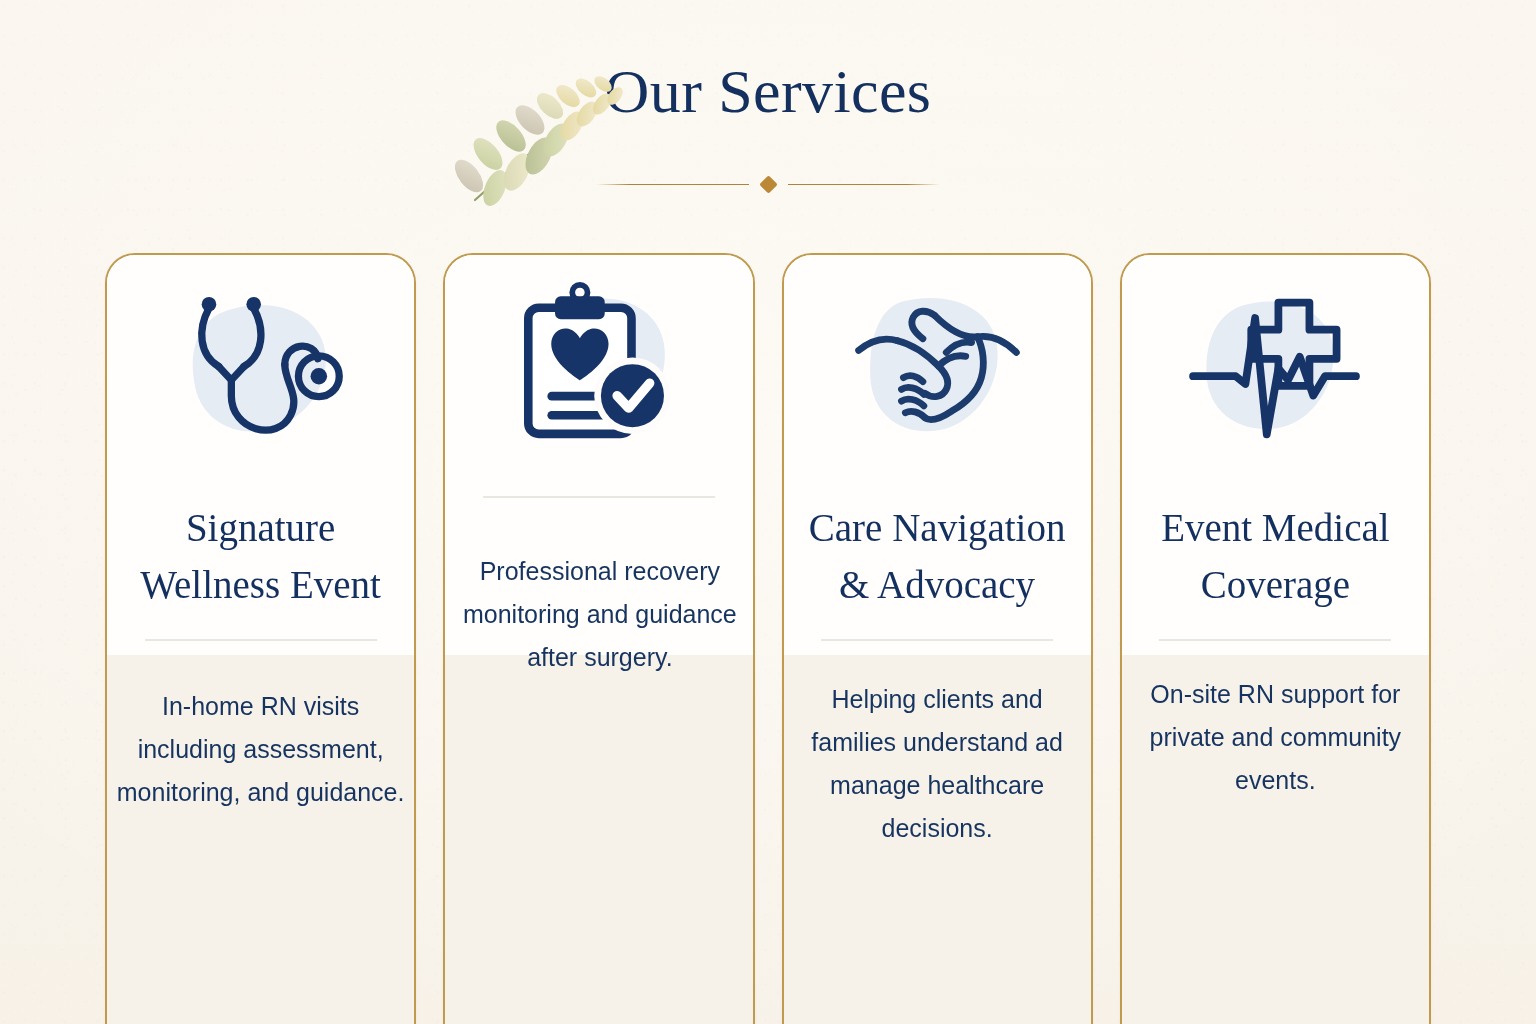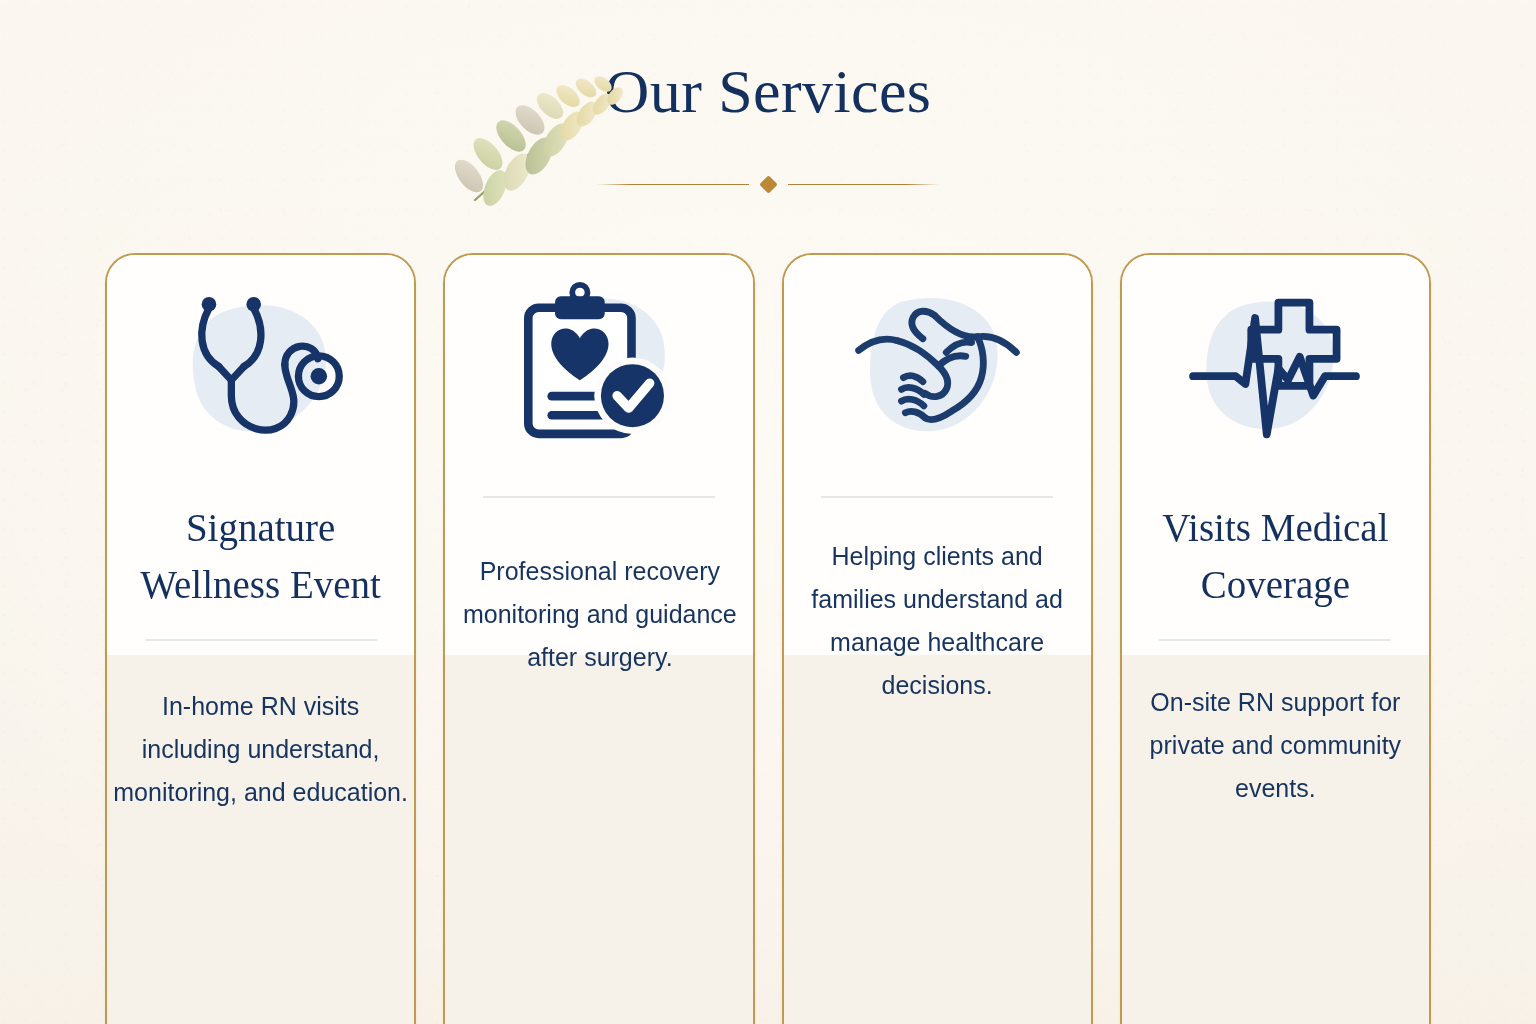--- a/index.html
+++ b/index.html
@@ -180,21 +180,21 @@
     text-align: center;
     padding: 0 6px;
     margin-top: 44px;
     flex: 0 0 auto;
     max-width: 300px;
   }
 
   
   .card-2 .card-body { margin-top: 52px; padding-left: 8px; }
   .card-3 .card-body { margin-top: 37px; }
-  .card-4 .card-body { margin-top: 40px; }
+  .card-4 .card-body { margin-top: 32px; }
 </style>
 </head>
 <body>
 
 <div class="paper-texture"></div>
 <div class="paper-vignette"></div>
 
 <div class="header">
 
   <div class="title-row">
@@ -277,21 +277,21 @@
           <circle cx="88" cy="26" r="7.5" fill="#163468"></circle>
           <circle cx="155" cy="100" r="21" fill="none" stroke="#163468" stroke-width="7.5"></circle>
           <circle cx="155" cy="100" r="8.5" fill="#163468"></circle>
         </svg>
       </div>
       <div class="card-title">
         <span>Signature</span><br>
         <span>Wellness Event</span>
       </div>
       <div class="card-rule"></div>
-      <div class="card-body">In-home RN visits including understand, monitoring, and education.</div>
+      <div class="card-body">In-home RN visits including assessment, monitoring, and guidance.</div>
     </div>
   </div>
 
   <div class="card card-2">
     <div class="card-bg-top"></div>
     <div class="card-bg-bottom"></div>
     <div class="card-inner">
       <div class="icon-area">
         <svg viewBox="0 0 180 180" width="172" height="172">
           <path d="M70 22 C110 10, 152 28, 158 66 C164 104, 140 142, 104 150 C68 158, 36 138, 32 102 C28 66, 40 32, 70 22 Z" fill="#e6ecf3"></path>
@@ -335,40 +335,44 @@
             <path d="M176 70 C164 58, 150 52, 136 54"></path>
 
             <path d="M136 54 C120 56, 104 44, 92 32"></path>
             <path d="M92 32 C84 26, 74 26, 70 34 C66 42, 72 50, 80 56"></path>
             <path d="M104 70 C112 62, 120 58, 130 60"></path>
             <path d="M136 54 C142 66, 144 82, 140 96 C136 110, 124 122, 110 130 C98 138, 88 142, 82 137"></path>
             <path d="M96 84 C104 76, 114 72, 124 74"></path>
           </g>
         </svg>
       </div>
+      <div class="card-title">
+        <span>Care Navigation</span><br>
+        <span>&amp; Advocacy</span>
+      </div>
       <div class="card-rule"></div>
       <div class="card-body">Helping clients and families understand ad manage healthcare decisions.</div>
     </div>
   </div>
 
   <div class="card card-4">
     <div class="card-bg-top"></div>
     <div class="card-bg-bottom"></div>
     <div class="card-inner">
       <div class="icon-area">
         <svg viewBox="0 0 185 165" width="180" height="160">
           <path d="M56 20 C100 6, 146 22, 152 60 C158 100, 130 142, 92 146 C54 150, 24 128, 22 92 C20 56, 32 30, 56 20 Z" fill="#e6ecf3"></path>
 
           <path d="M96 16 L128 16 L128 44 L156 44 L156 74 L128 74 L128 102 L96 102 L96 74 L68 74 L68 44 L96 44 Z" fill="none" stroke="#163468" stroke-width="8" stroke-linejoin="round"></path>
 
           <path d="M8 92 L52 92 L62 100 L72 32 L84 152 L96 84 L106 96 L118 72 L132 112 L144 92 L176 92" fill="none" stroke="#163468" stroke-width="8" stroke-linecap="round" stroke-linejoin="round"></path>
         </svg>
       </div>
       <div class="card-title">
-        <span>Visits Medical</span><br>
+        <span>Event Medical</span><br>
         <span>Coverage</span>
       </div>
       <div class="card-rule"></div>
       <div class="card-body">On-site RN support for private and community events.</div>
     </div>
   </div>
 
 </div>
 
 </body></html>

